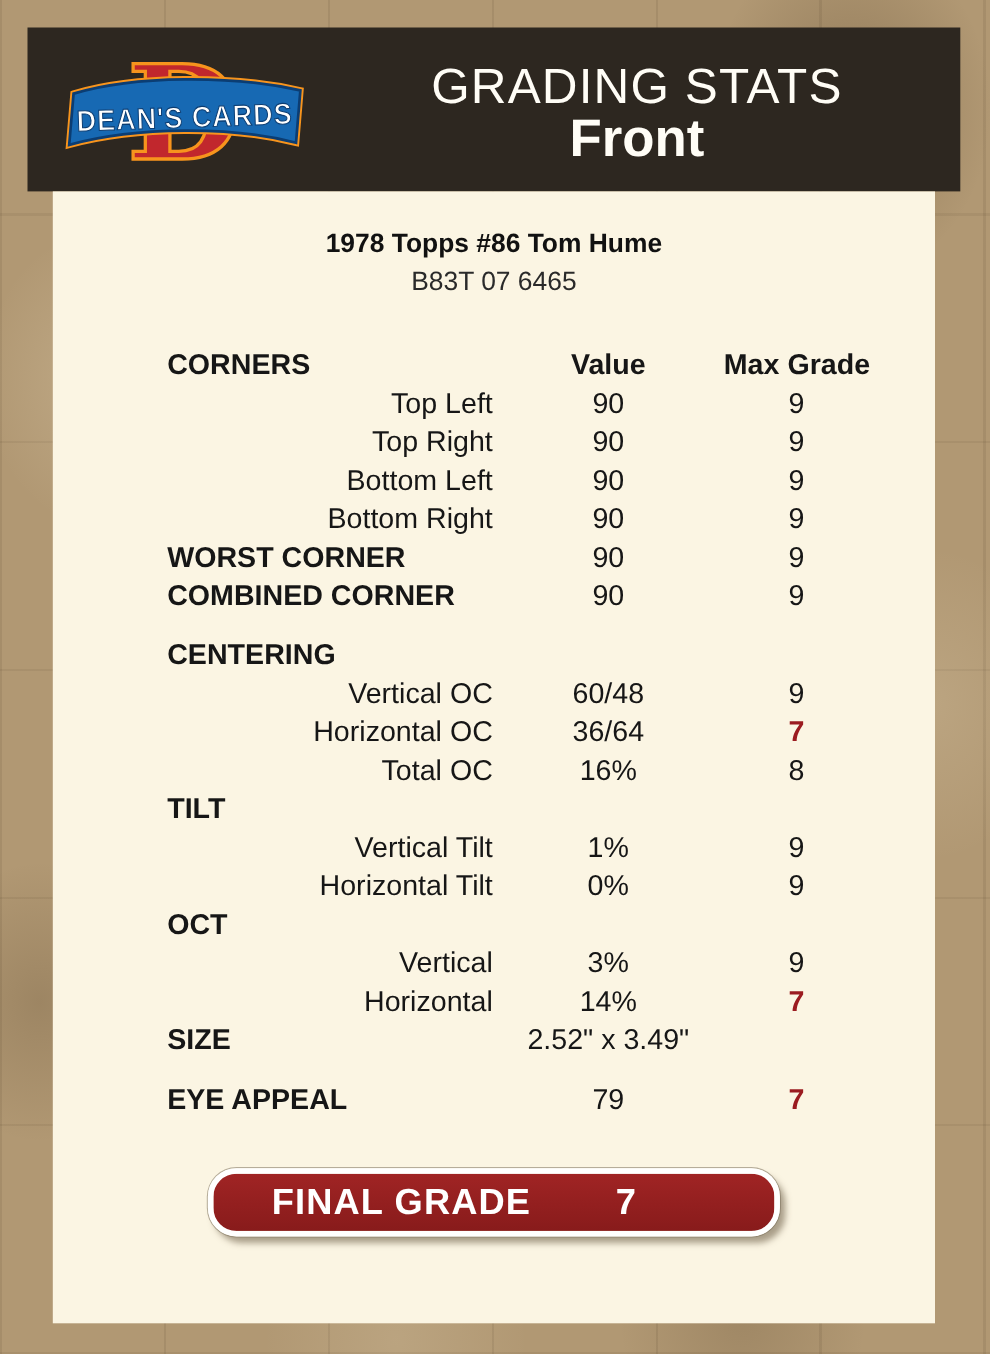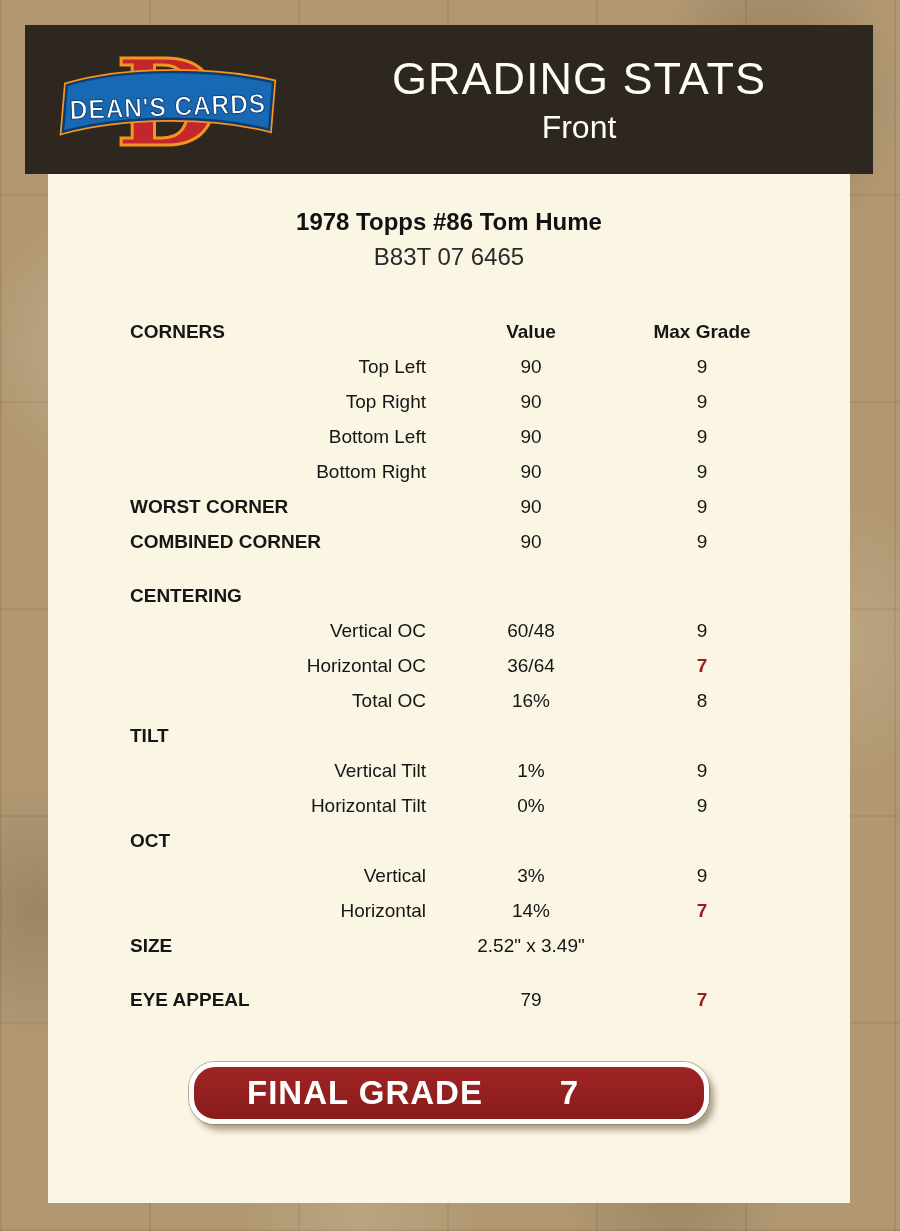--- a/index.html
+++ b/index.html
@@ -26,40 +26,40 @@
   .header-bar {
     position:absolute; left:25px; top:25px;
     width:848px; height:149px;
     background:#2d2720;
     display:flex; align-items:center;
   }
   .logo-wrap { flex:0 0 auto; width:232px; margin-left:28px; }
   .logo-wrap svg { display:block; width:228px; height:130px; }
   .header-text { flex:1 1 auto; text-align:center; color:#fffdf6; margin-top:4px; }
   .header-title { font-size:45px; line-height:50px; letter-spacing:1px; font-weight:normal;text-align:center; }
-  .header-subtitle { font-size:32px; line-height:46px; font-weight:normal; }
+  .header-subtitle { font-size:48px; line-height:46px; font-weight:bold; }
 
   
   .panel {
     position:absolute; left:48px; top:174px;
     width:802px; height:1029px;
     background:#fbf5e3;
     padding-top:30px;
   }
   .card-title { text-align:center; font-size:24px; line-height:35px; font-weight:bold; color:#111; }
   .card-id    { text-align:center; font-size:24px; line-height:35px; color:#2a2a2a; }
 
   
   .stats { margin-top:40px; }
   .row {
     display:grid;
     grid-template-columns:296px 210px 132px;
-    padding-left:82px;
+    padding-left:104px;
     height:35px; line-height:35px;
-    font-size:19px; color:#161616;
+    font-size:26px; color:#161616;
     white-space:nowrap;
   }
   .row.row-gap { margin-top:19px; }
   .c-label { text-align:left; }
   .c-label.indent { padding-left:53px;text-align:right; }
   .c-value, .c-max { text-align:center; }
   .bold { font-weight:bold; }
   .red  { color:#9b1b20; font-weight:bold; }
 
   

